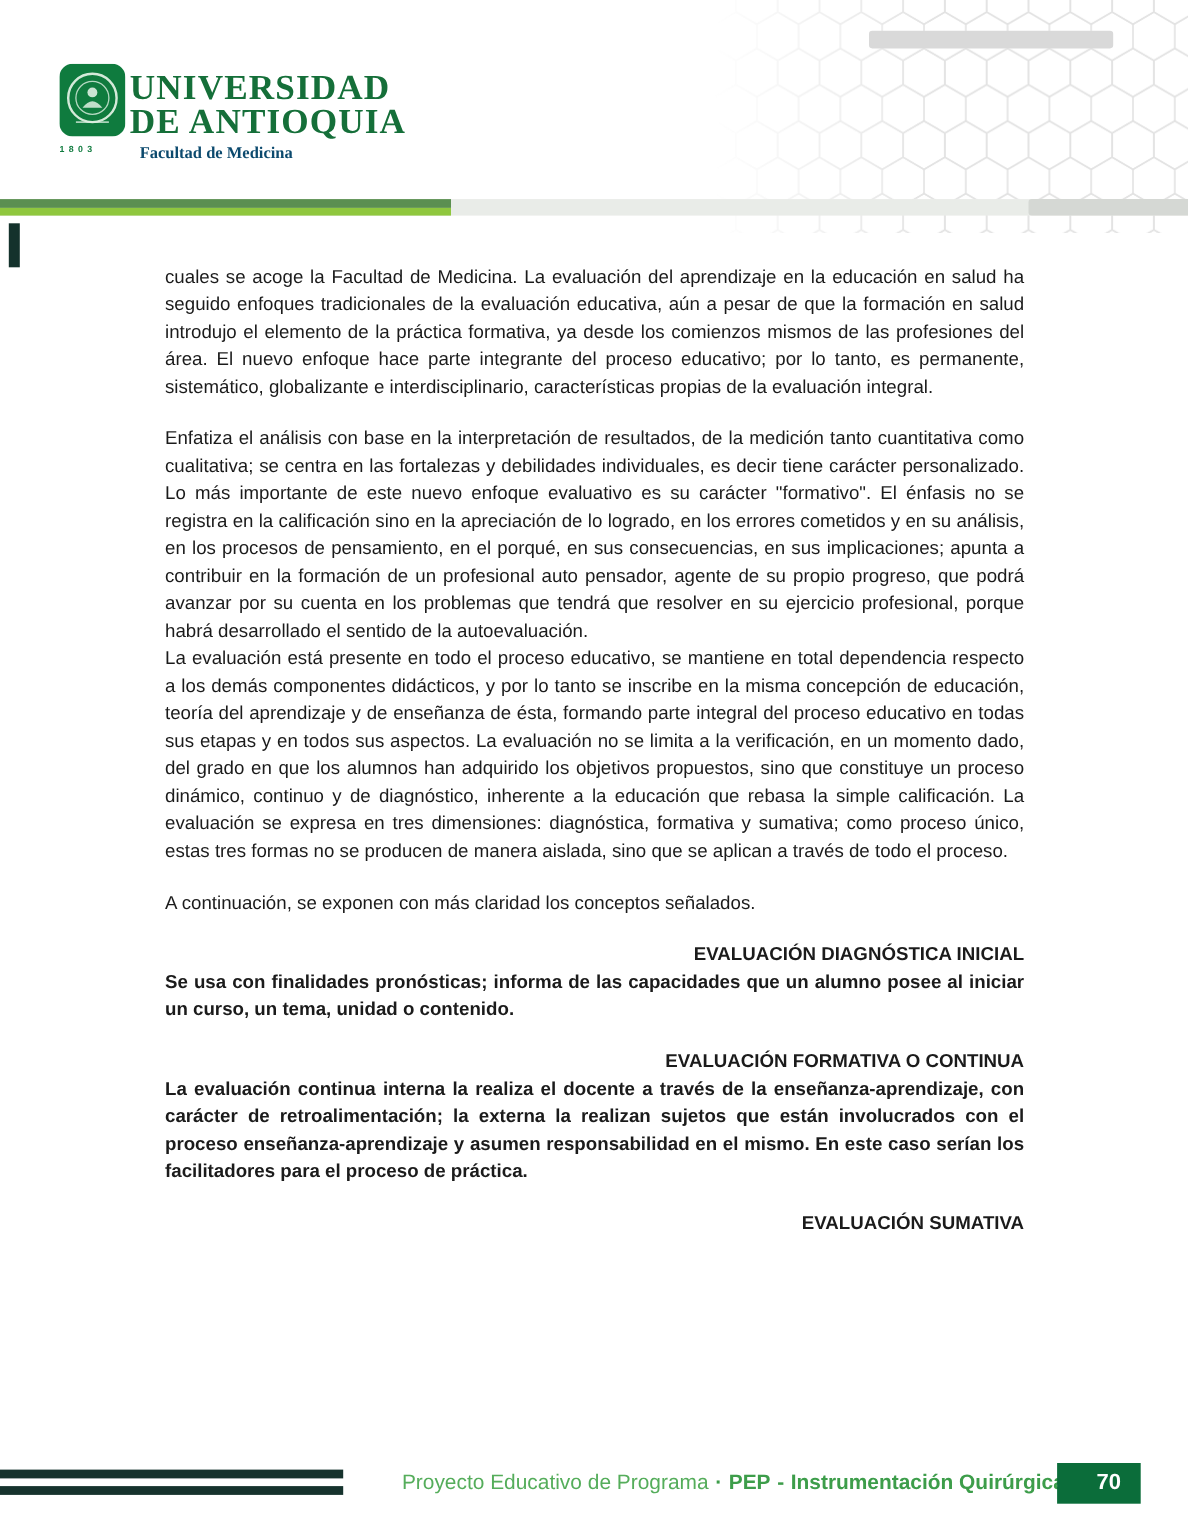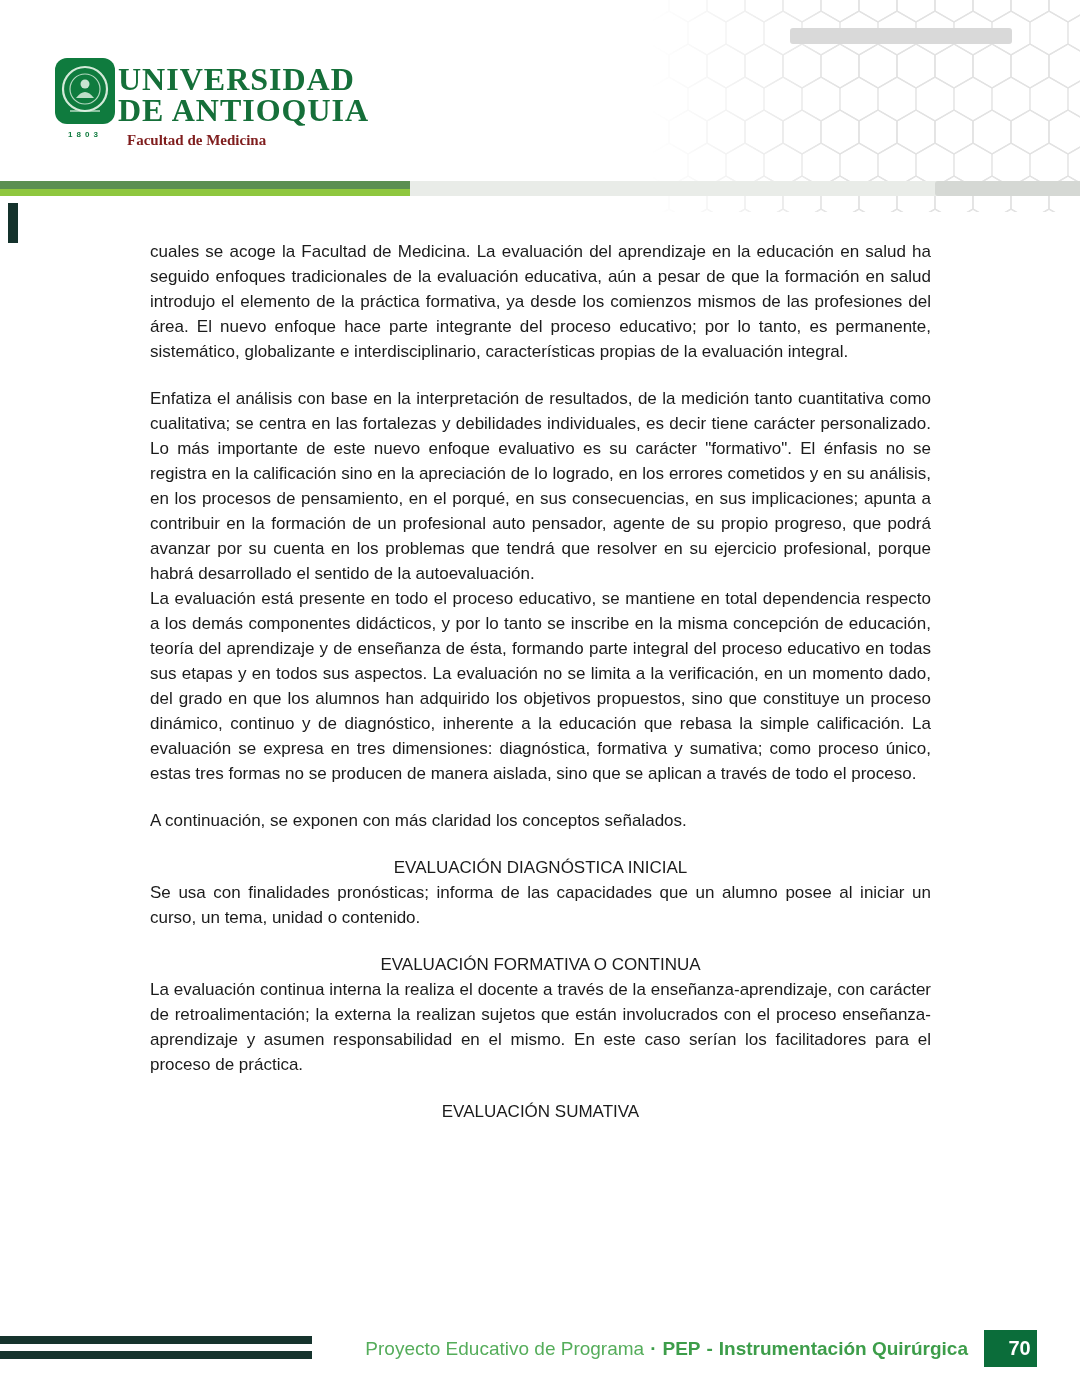--- a/index.html
+++ b/index.html
@@ -28,21 +28,20 @@
     width: 222px; height: 16px;
     background: #d9d9d9;
     border-radius: 3px;
   }
 
   
   .logo-wrap {
     position: absolute;
     left: 54px; top: 58px;
     width: 62px;
-    text-align: center;
   }
   .logo-year {
     margin-top: 2px;
     font-size: 8px;
     letter-spacing: 4px;
     color: #0f7b3e;
     font-weight: bold;
   }
   .wordmark {
     position: absolute;
@@ -55,21 +54,21 @@
     font-size: 32px;
     line-height: 31px;
     letter-spacing: 1px;
   }
   .faculty {
     position: absolute;
     left: 127px; top: 132px;
     font-family: "Liberation Serif", serif;
     font-weight: bold;
     font-size: 15px;
-    color: #7f1d1d;
+    color: #0c4a6e;
   }
 
   
   .green-bar {
     position: absolute;
     left: 0; top: 181px;
     width: 1080px; height: 15px;
     background: #e9ece8;
   }
   .green-bar .right-pill {
@@ -104,24 +103,24 @@
     text-align: justify;
   }
   .content p { margin: 0 0 22px 0; }
   .content p.tight { margin-bottom: 0; }
   .content p.no-top { margin-top: 0; }
   .content section { margin: 22px 0 0 0; }
   .content h2 {
     font-size: 17px;
     line-height: 25px;
     margin: 0;
-    font-weight: normal;
-    text-align: center;
-  }
-  .content section p { margin: 0; }
+    font-weight: bold;
+    text-align: right;
+  }
+  .content section p { margin: 0; font-weight: bold; }
 
   
   .footer-bar1, .footer-bar2 {
     position: absolute;
     left: 0;
     width: 312px; height: 8px;
     background: #16332d;
   }
   .footer-bar1 { top: 1336px; }
   .footer-bar2 { top: 1351px; }
@@ -134,21 +133,21 @@
     align-items: center;
     font-size: 19px;
     white-space: nowrap;
   }
   .ft-reg  { color: #55ad5b; font-weight: normal; }
   .ft-bold { color: #3d9d4a; font-weight: bold; }
 
   .page-box {
     position: absolute;
     top: 1330px; right: 43px;
-    width: 53px; height: 37px;
+    width: 76px; height: 37px;
     background: #0b6d3a;
     color: #ffffff;
     font-size: 20px;
     font-weight: bold;
     display: flex;
     align-items: center;
     justify-content: center;
     padding-left: 18px;
   }
 </style>

